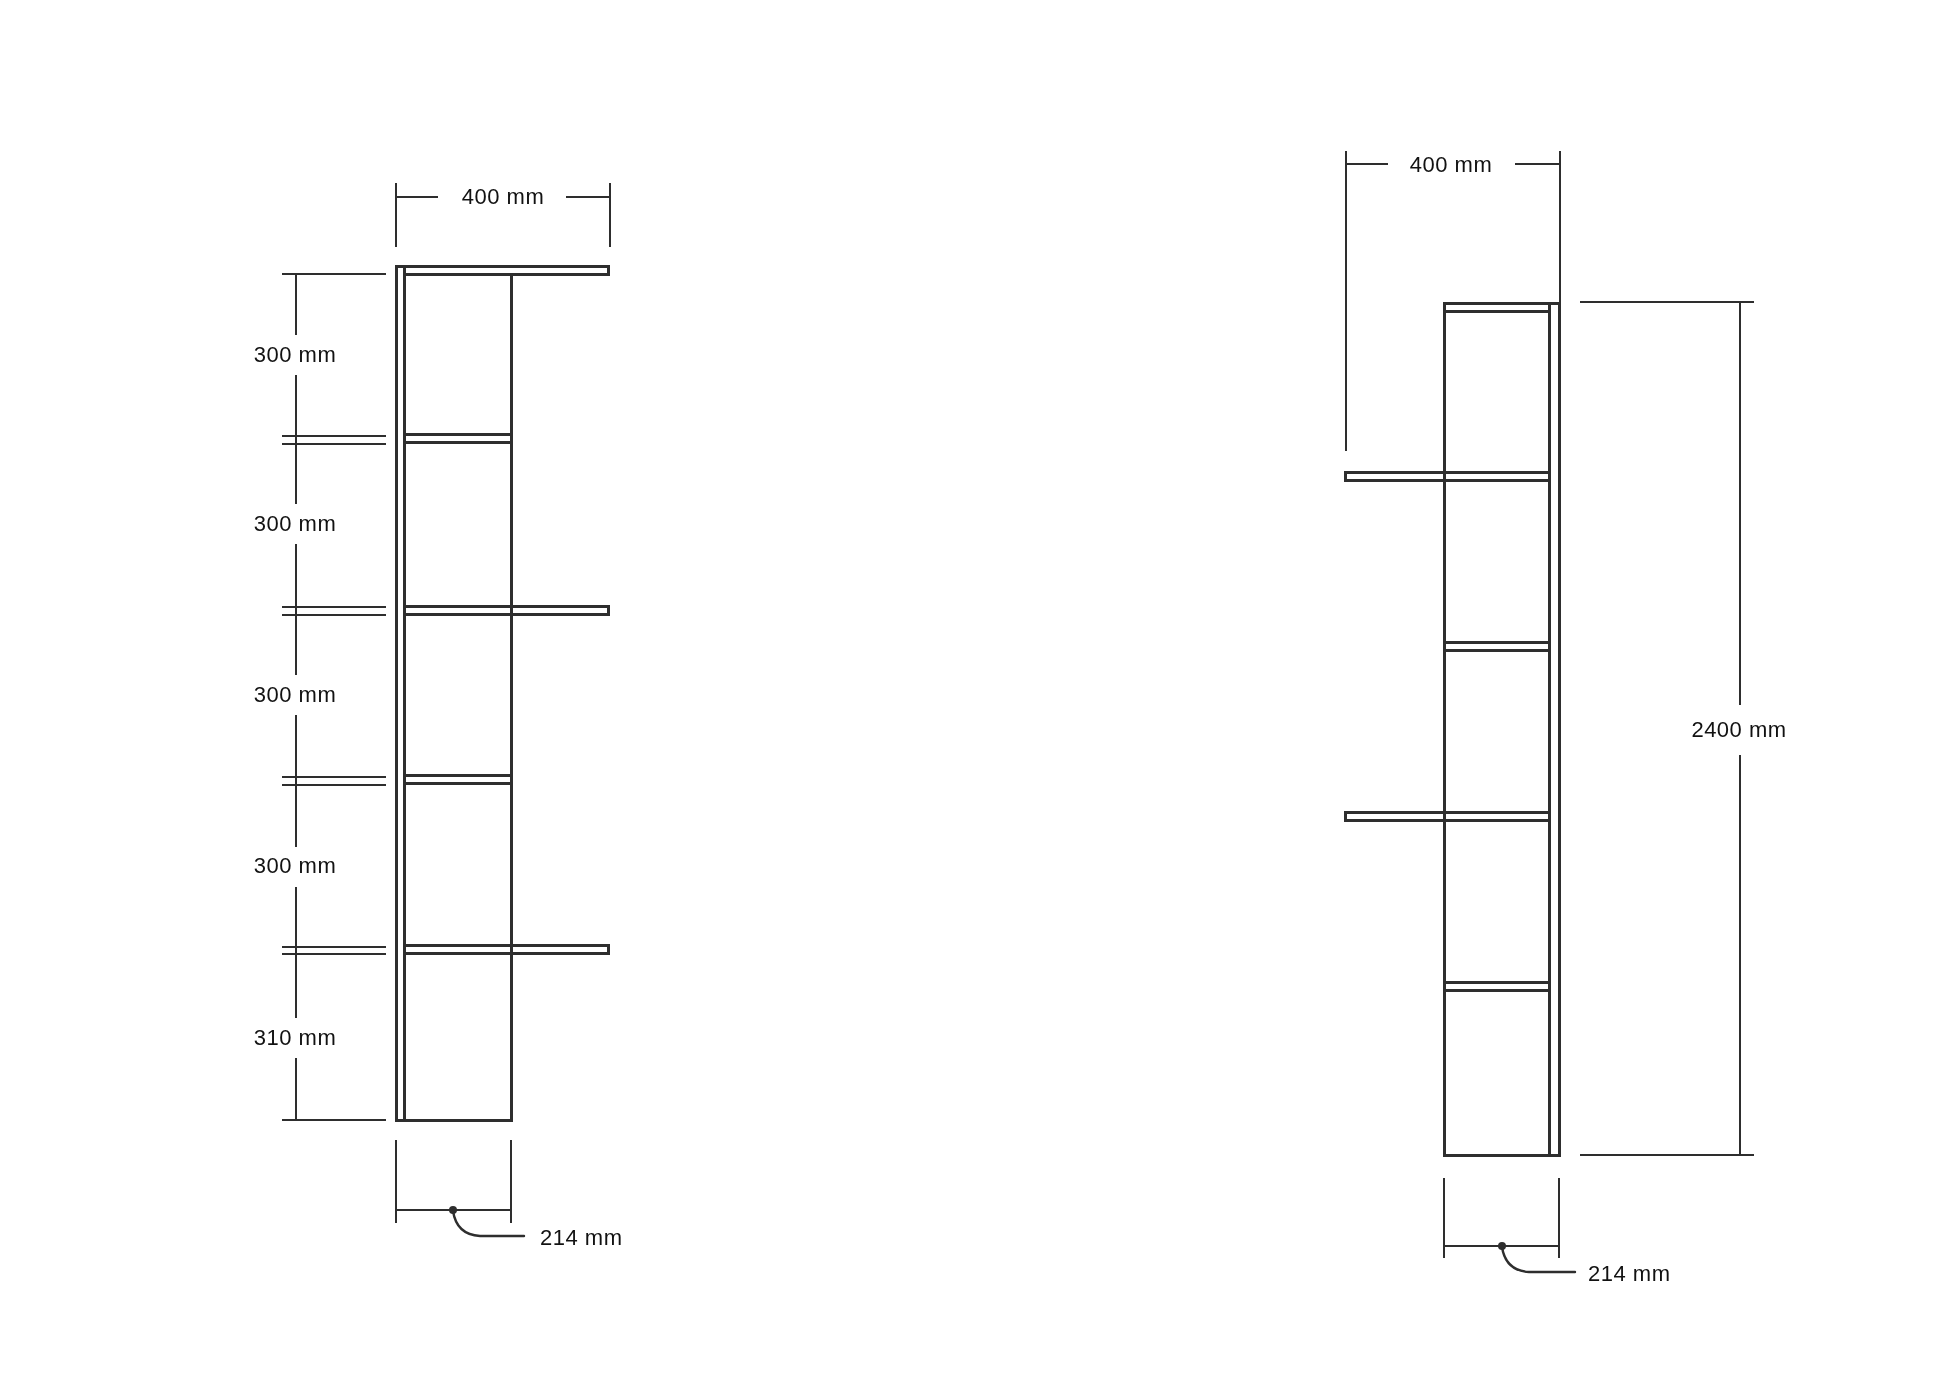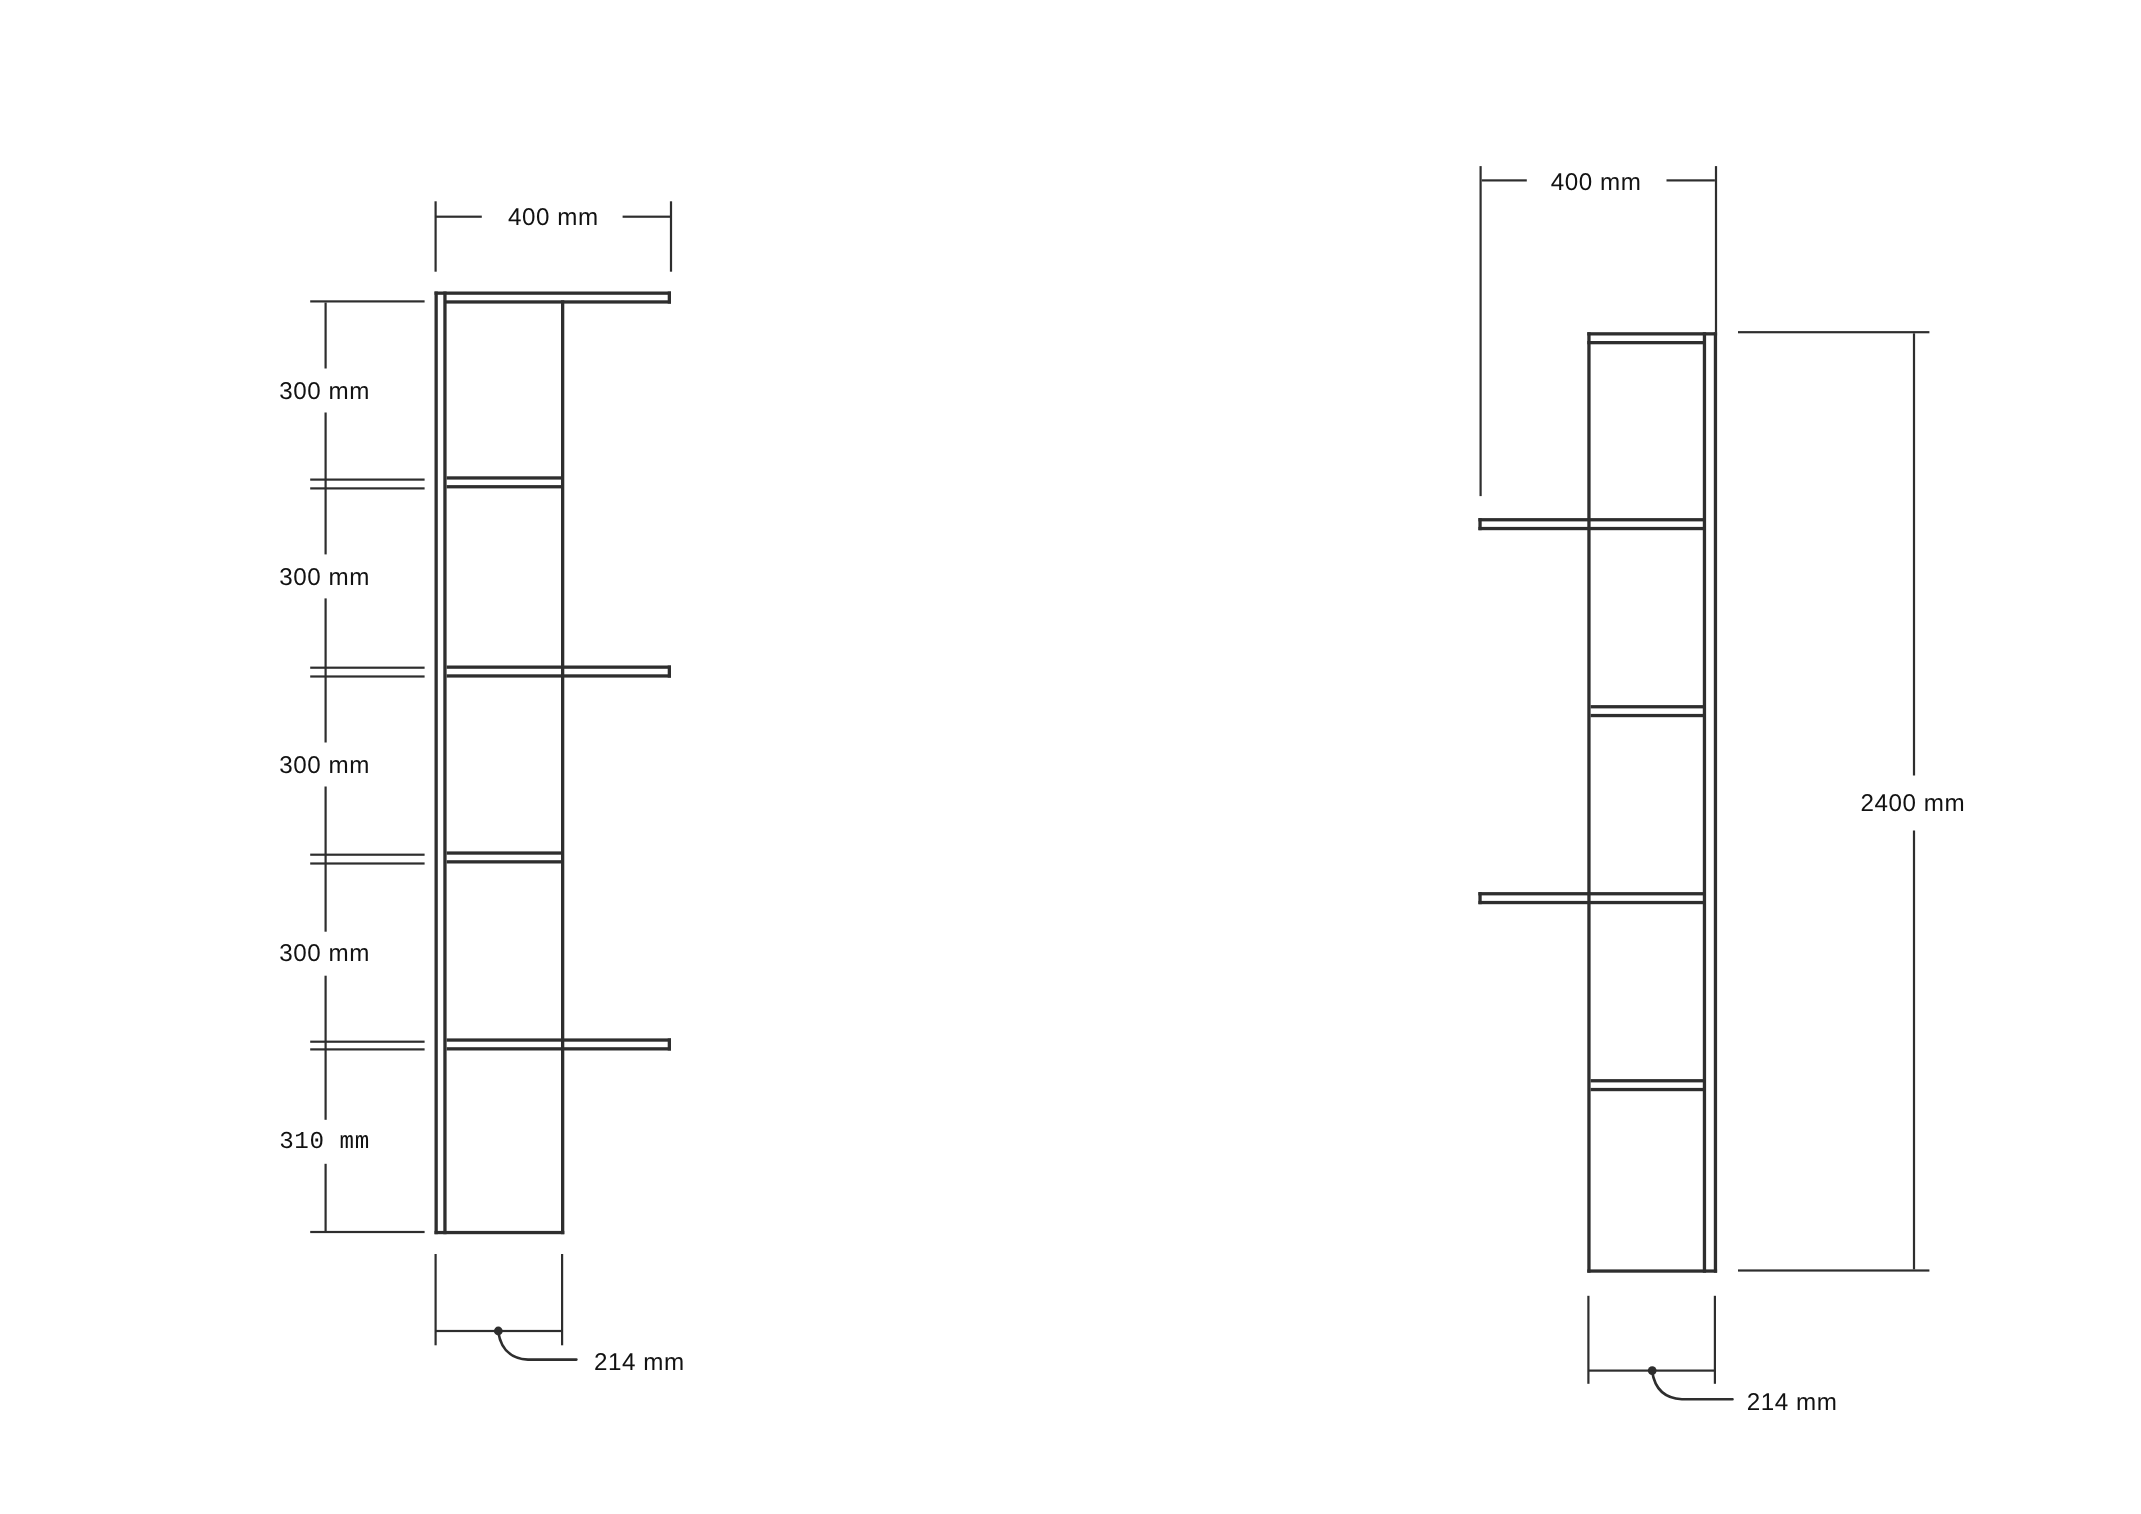--- a/index.html
+++ b/index.html
@@ -74,21 +74,21 @@
     <div class="dl" style="left:295px;top:375px;width:2px;height:129px;"></div>
     <div class="dl" style="left:295px;top:544px;width:2px;height:131px;"></div>
     <div class="dl" style="left:295px;top:715px;width:2px;height:132px;"></div>
     <div class="dl" style="left:295px;top:887px;width:2px;height:131px;"></div>
     <div class="dl" style="left:295px;top:1058px;width:2px;height:62px;"></div>
 
     <div class="lbl" style="left:295px;top:355px;">300 mm</div>
     <div class="lbl" style="left:295px;top:524px;">300 mm</div>
     <div class="lbl" style="left:295px;top:695px;">300 mm</div>
     <div class="lbl" style="left:295px;top:866px;">300 mm</div>
-    <div class="lbl" style="left:295px;top:1038px;font-family:Liberation Mono, monospace;">310 mm</div>
+    <div class="lbl" style="left:295px;top:1038px;">310 mm</div>
 
     <div class="dl" style="left:395px;top:1140px;width:2px;height:83px;"></div>
     <div class="dl" style="left:510px;top:1140px;width:2px;height:83px;"></div>
     <div class="dl" style="left:396px;top:1209px;width:115px;height:2px;"></div>
     <div class="dot" style="left:453px;top:1210px;"></div>
     <svg class="leader" style="left:445px;top:1203px;" width="100" height="45" viewBox="0 0 100 45">
       <path d="M8,8 C10,21 17,32 35,33 L79,33"></path>
     </svg>
     <div class="lbl anchor-left" style="left:540px;top:1238px;">214 mm</div>
   </div>

